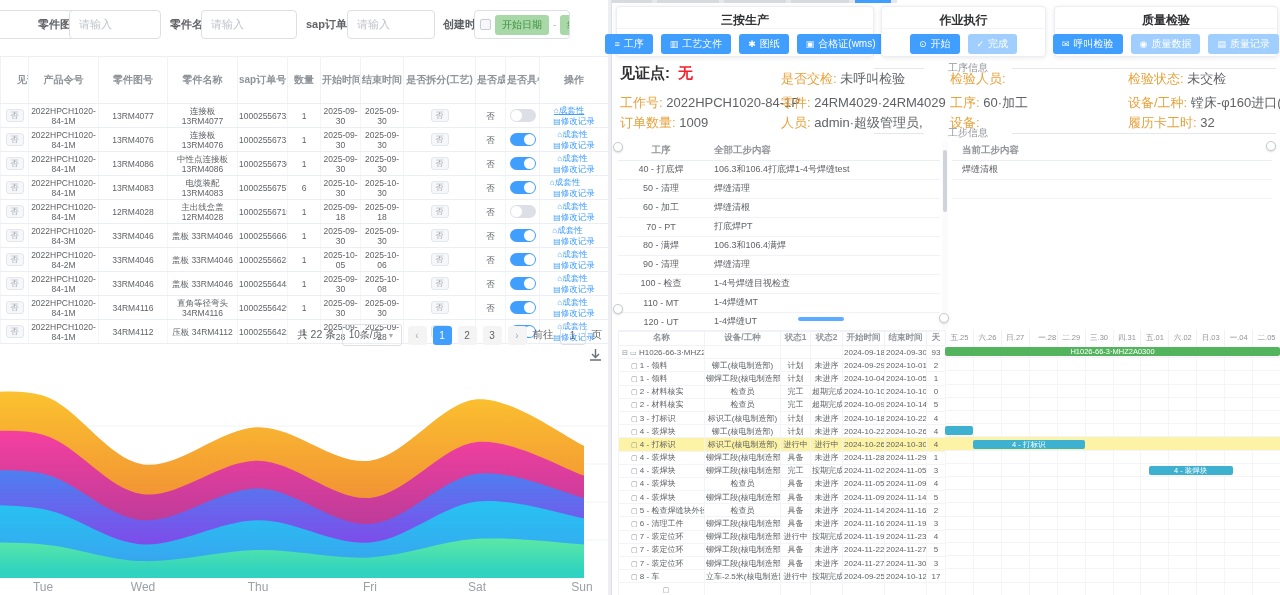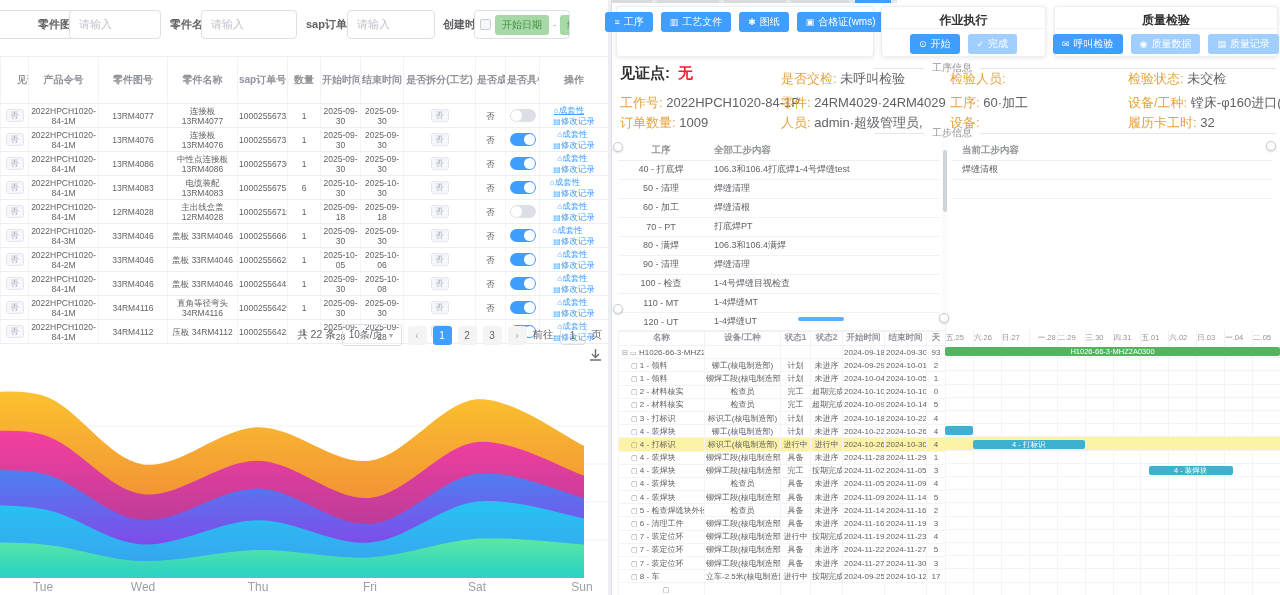--- a/index.html
+++ b/index.html
@@ -65,21 +65,21 @@
   .card-btns{display:flex;justify-content:center;gap:8px;margin-top:5px}
   .btn{height:20px;display:flex;align-items:center;gap:4px;padding:0 9px;border-radius:3px;font-size:10px;white-space:nowrap}
   .btn.solid{background:#409eff;color:#fff}
   .btn.pale{background:#a0cfff;color:#fff}
   .btn .ico{font-size:9px}
   .witness{position:absolute;left:8px;top:64px;font-size:15px;font-weight:bold;color:#303133;white-space:nowrap}
   .witness .wv{color:#f5222d;margin-left:8px}
   .if{position:absolute;font-size:13px;white-space:nowrap}
   .if .lb{color:#e6a23c}
   .if .vl{color:#606266}
-  .divider{position:absolute;left:262px;width:402px;display:flex;align-items:center;gap:8px;
+  .divider{position:absolute;left:262px;width:402px;display:flex;align-items:center;gap:24px;
     font-size:10px;color:#909399;white-space:nowrap}
   .divider i{border-top:1px solid #e4e7ed;display:block}
   .divider .l{width:50px}.divider .r{flex:1}
   
   .steps-tbl{position:absolute;border-collapse:collapse;table-layout:fixed;background:#fff}
   .steps-tbl th{height:18px;font-size:9.5px;color:#909399;font-weight:bold;text-align:left;
     border-bottom:1px solid #ebeef5;padding-left:10px;white-space:nowrap}
   .steps-tbl td{height:19px;font-size:9px;color:#606266;border-bottom:1px solid #f0f2f7;
     padding-left:10px;white-space:nowrap;overflow:hidden}
   .steps-tbl td.c, .steps-tbl th.c{text-align:center;padding-left:0}
@@ -91,21 +91,21 @@
   
   .gantt-tbl{position:absolute;left:0;top:330px;border-collapse:collapse;table-layout:fixed}
   .gantt-tbl th{height:15px;font-size:8.5px;color:#909399;font-weight:bold;border:1px solid #f0f2f7;
     white-space:nowrap;overflow:hidden}
   .gantt-tbl td{height:13.2px;font-size:8px;color:#606266;text-align:center;border:1px solid #f3f4f8;
     white-space:nowrap;overflow:hidden;padding:0 1px}
   .gantt-tbl td.nm{text-align:left;padding-left:3px}
   .gantt-tbl tr.hl td{background:#fdf3a6}
   .gantt-ico{color:#8a8f98;font-size:7px}
   .timeline{position:absolute;left:333px;top:330px;width:335px;height:265px;overflow:hidden}
-  .tl-head{position:absolute;top:0;height:15px;font-size:7.5px;color:#909399;text-align:left;
+  .tl-head{position:absolute;top:0;height:15px;font-size:7.5px;color:#909399;text-align:center;
     border-left:1px solid #f0f2f7;line-height:15px;overflow:hidden;white-space:nowrap}
   .tl-col{position:absolute;top:15px;bottom:0;border-left:1px solid #f4f5f8}
   .tl-row{position:absolute;left:0;width:335px;border-bottom:1px solid #f3f4f8}
   .tl-row.hl{background:#fdf3a6}
   .bar{position:absolute;height:9px;border-radius:2px;font-size:7.5px;color:#fff;text-align:center;
     line-height:9px;overflow:hidden;white-space:nowrap}
 </style>
 </head>
 <body>
 
@@ -383,20 +383,21 @@
     <div class="tab-sliver">
       <i style="left:0;width:40px;background:#d7dbe0"></i>
       <i style="left:45px;width:62px;background:#d7dbe0"></i>
       <i style="left:112px;width:62px;background:#d7dbe0"></i>
       <i style="left:179px;width:58px;background:#d7dbe0"></i>
       <i style="left:243px;width:36px;background:#409eff"></i>
     </div>
 
     <div id="cards">
         <div class="card" style="left: 4px; width: 258px;">
+          <div class="card-title">三按生产</div>
           <div class="card-btns">
             <div class="btn solid">
               <span class="ico">≡</span>
               <span>工序</span>
             </div>
             <div class="btn solid">
               <span class="ico">▥</span>
               <span>工艺文件</span>
             </div>
             <div class="btn solid">

